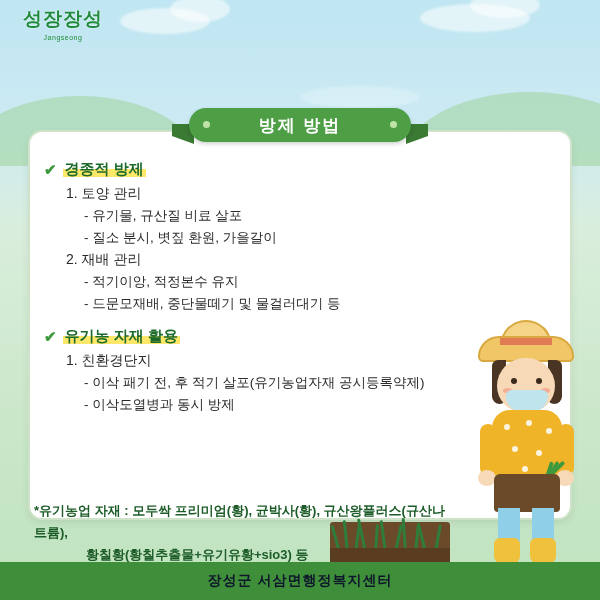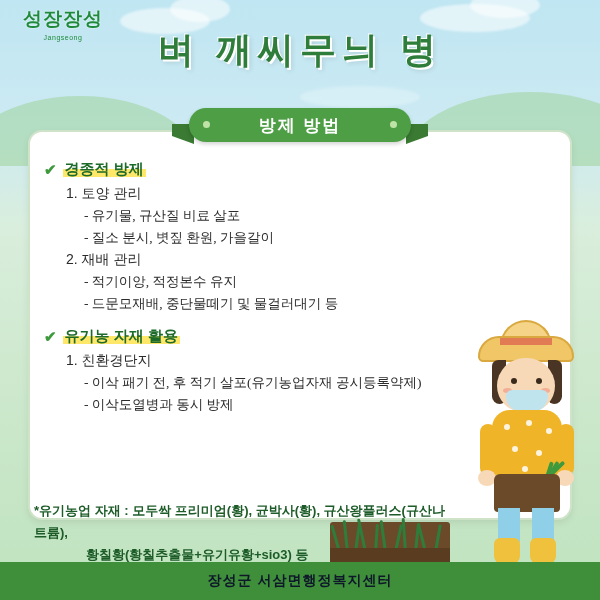--- a/index.html
+++ b/index.html
@@ -114,21 +114,20 @@
     background: linear-gradient(transparent 45%, #ffe76a 45%, #ffe76a 92%, transparent 92%);
     padding: 0 2px;
   }
   .l1 {
     font-size: 14px; color: #2b2b2b; font-weight: normal;
     margin: 4px 0 2px 22px;
   }
   .l2 {
     font-size: 13.5px; color: #2b2b2b;
     margin: 4px 0 2px 40px;
-    font-family: Liberation Serif, serif;
   }
 
   
   .note {
     position: absolute;
     left: 34px; top: 500px;
     width: 420px;
     font-size: 13px; color: #1d5c28; font-weight: bold;
     line-height: 1.7;
   }
@@ -232,21 +231,20 @@
   <div class="cloud" style="left:470px; top:-8px; width:70px; height:26px;"></div>
   <div class="cloud" style="left:300px; top:86px; width:120px; height:22px; opacity:.45;"></div>
   <div class="hill" style="left:-40px; top:96px; width:240px; height:70px;"></div>
   <div class="hill" style="left:400px; top:92px; width:260px; height:74px;"></div>
 
   <div class="logo">
     <div class="logo-text">성장장성</div>
     <div class="logo-sub">Jangseong</div>
   </div>
 
-  <div class="title">벼  깨씨무늬  병</div>
 
   <div class="ribbon-tail l"></div>
   <div class="ribbon-tail r"></div>
   <div class="ribbon">
     <span class="dot l"></span>
     <span>방제 방법</span>
     <span class="dot r"></span>
   </div>
 
   <div class="card"></div>

